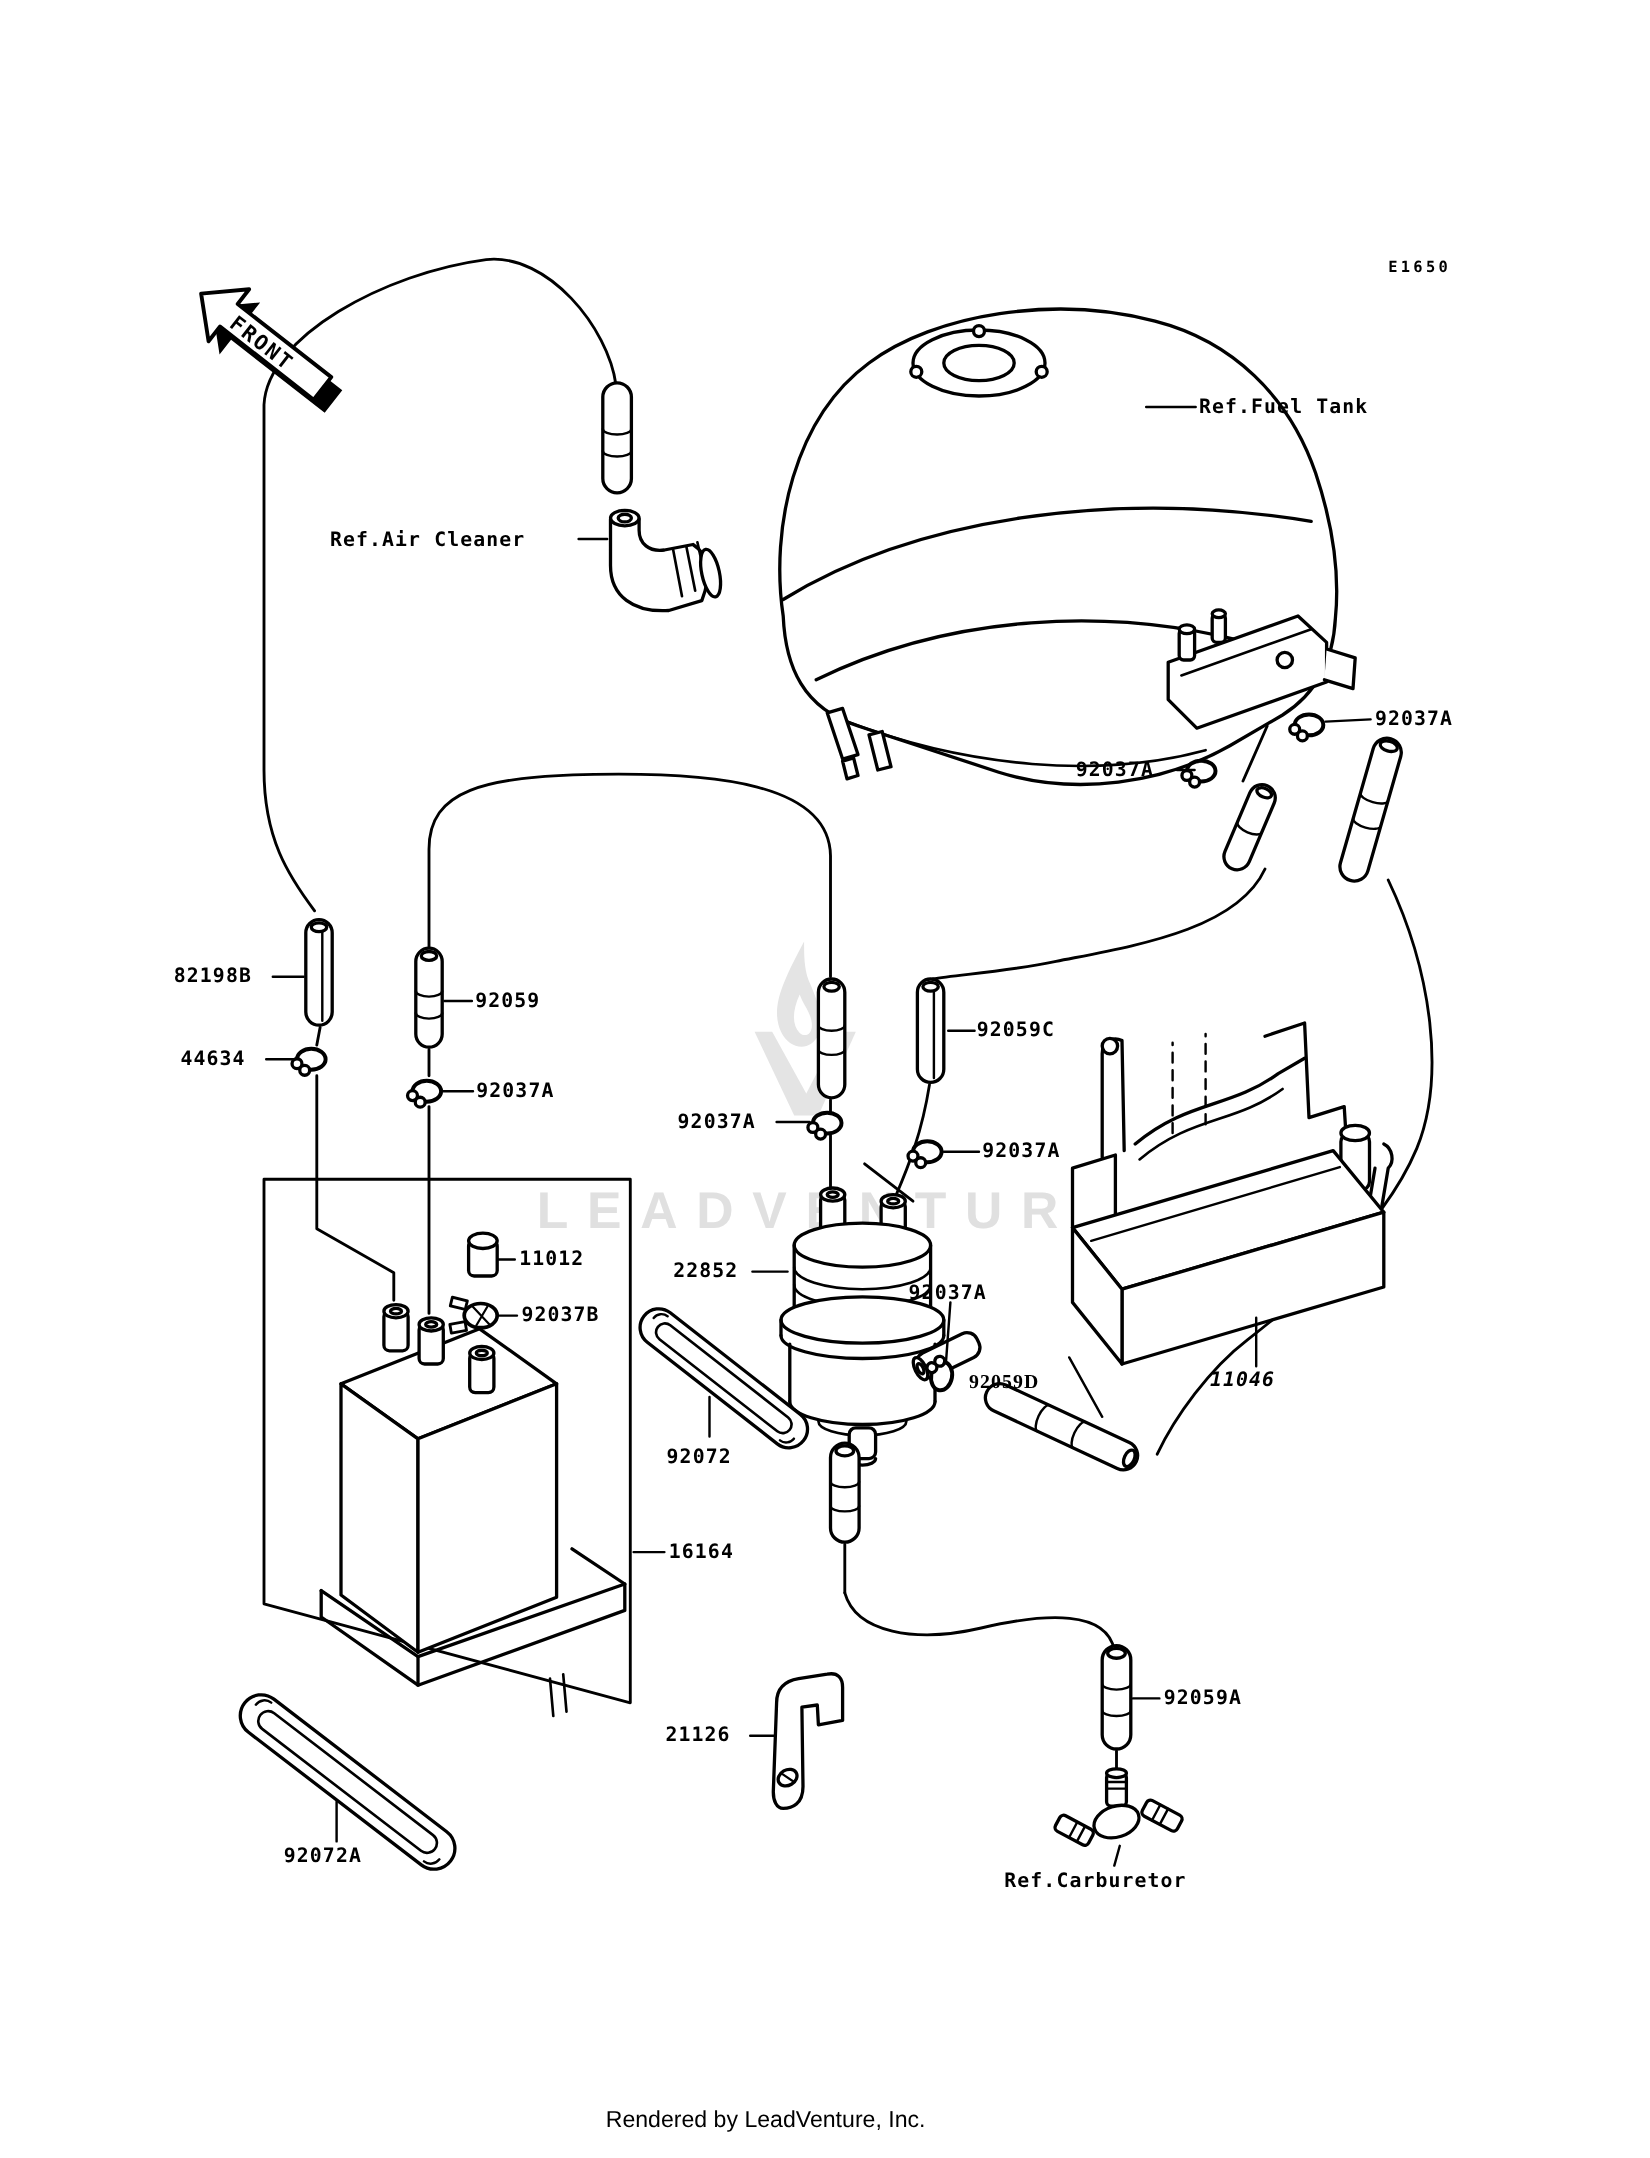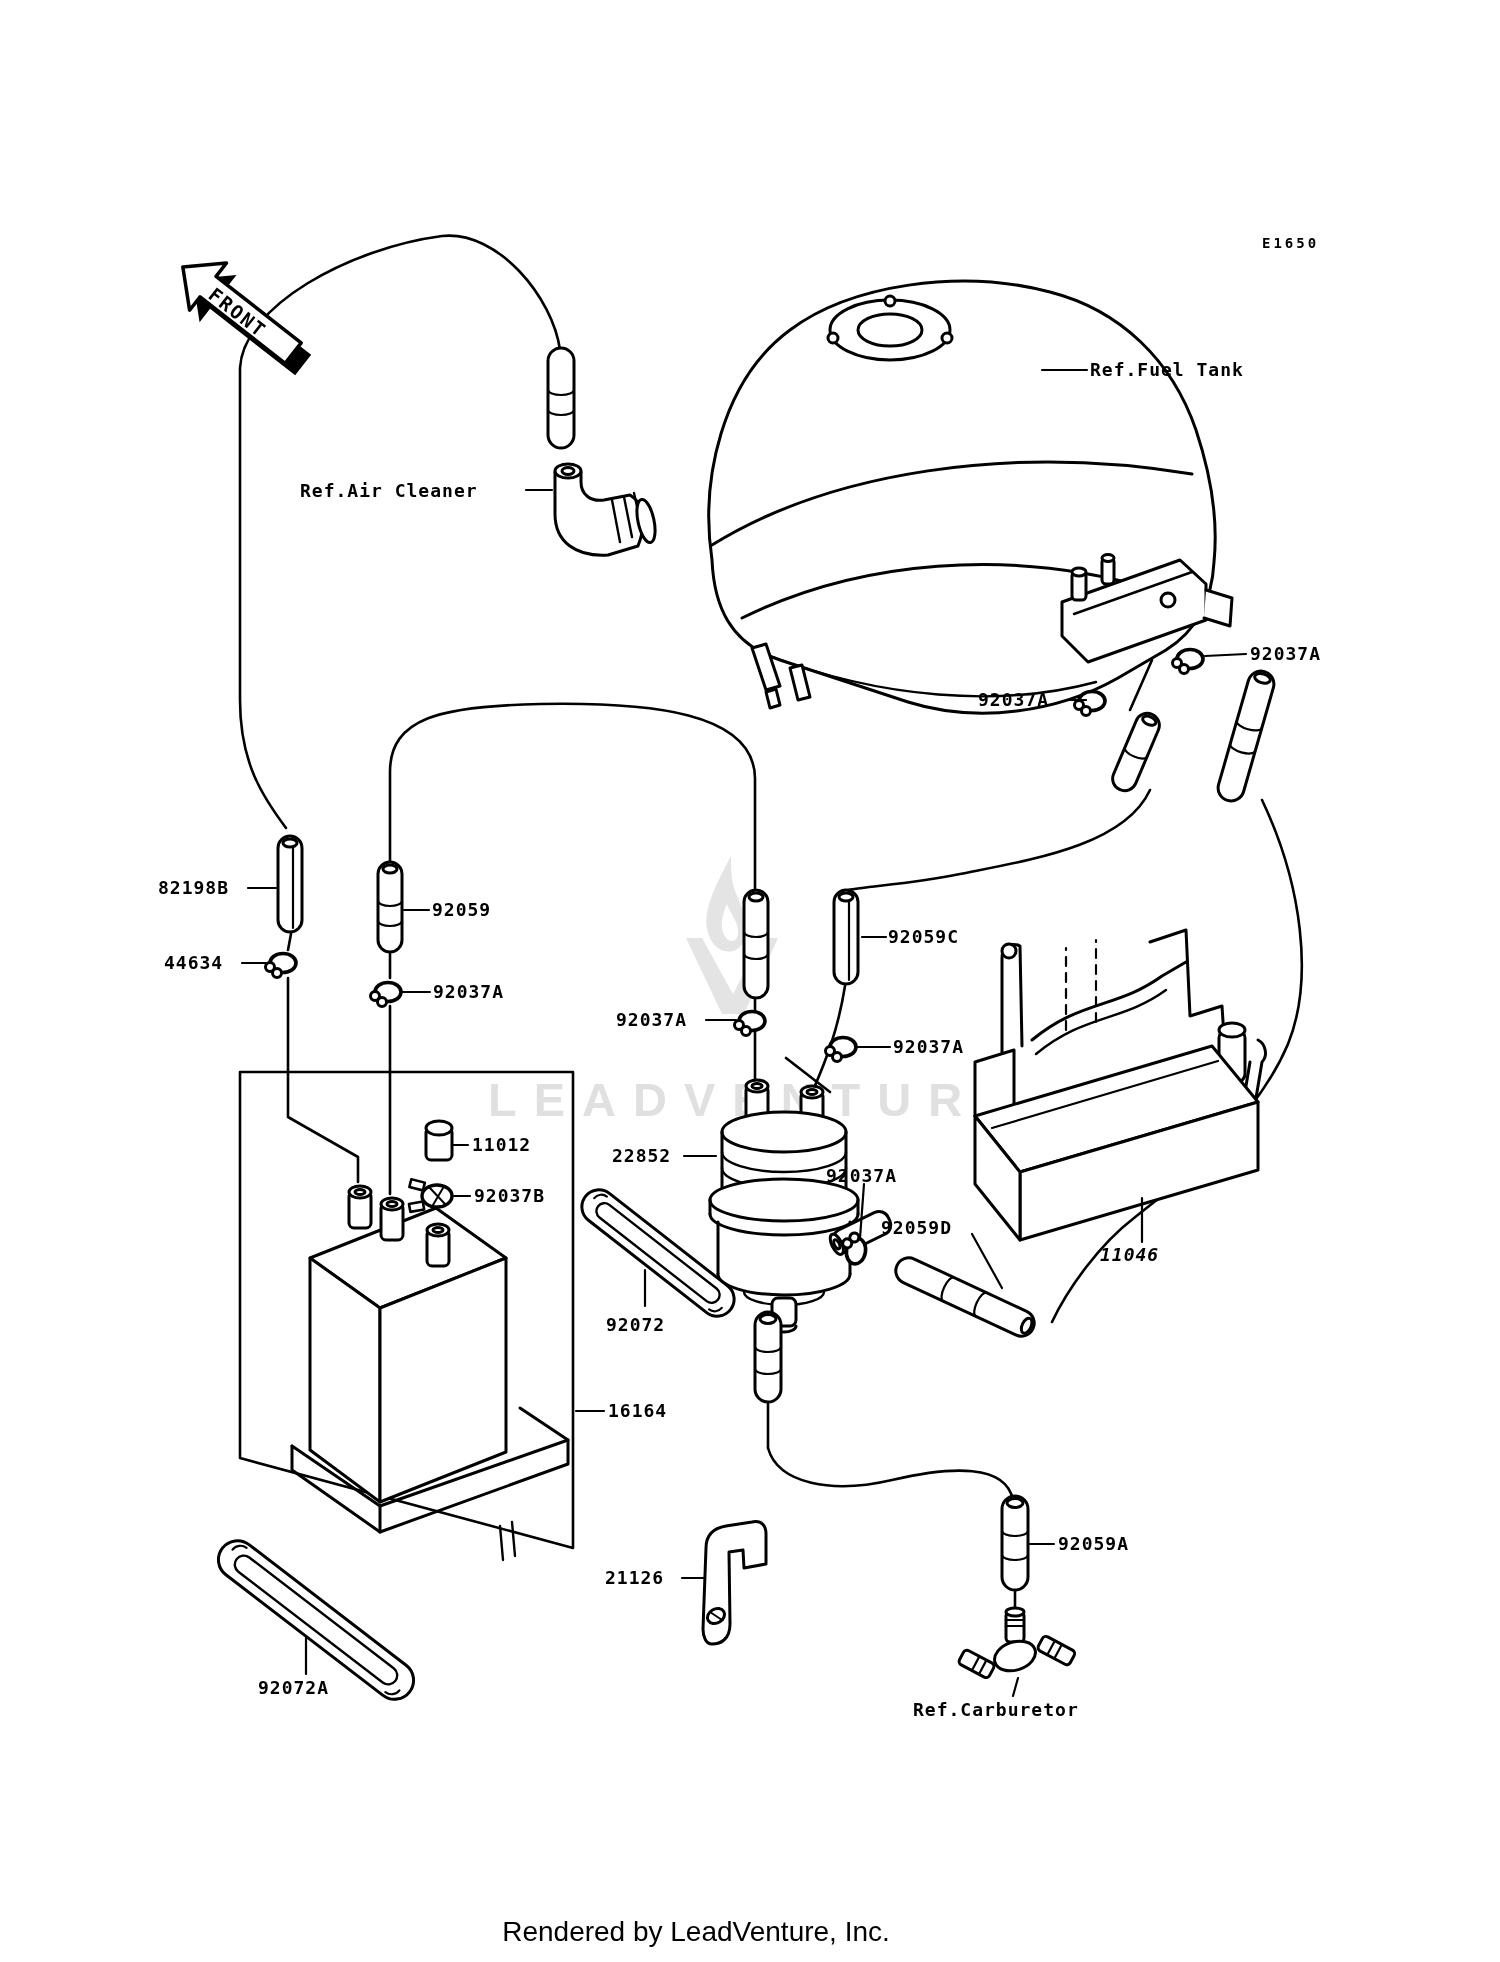--- a/index.html
+++ b/index.html
@@ -9,21 +9,21 @@
   .lbl{position:absolute;z-index:3;font-weight:bold;font-size:18px;line-height:26px;
        letter-spacing:1px;color:#000;white-space:nowrap;
        font-family:"DejaVu Sans Mono",monospace;}
   .code{font-size:14px;letter-spacing:3px;}
   .front-txt{position:absolute;z-index:4;font-weight:bold;font-size:19px;letter-spacing:2px;
        color:#000;transform:rotate(38deg);transform-origin:0 0;white-space:nowrap;
        font-family:"DejaVu Sans Mono",monospace;}
   .watermark{position:absolute;z-index:1;left:488px;top:1072px;font-weight:bold;font-size:47px;
        letter-spacing:17px;color:#e0e0e0;font-family:"Liberation Sans",sans-serif;white-space:nowrap;}
   .footer{position:absolute;z-index:3;left:0;top:1916px;width:1392px;text-align:center;
-       font-size:28px;color:#000;font-family:"Liberation Sans",sans-serif;}
+       font-size:21px;color:#000;font-family:"Liberation Sans",sans-serif;}
 </style>
 </head>
 <body>
 
 <div class="stage">
 
   <div class="watermark">LEADVENTURE</div>
 
   <svg class="artsvg" width="1500" height="1962" viewBox="0 0 1500 1962" stroke-linecap="round" stroke-linejoin="round">
 
@@ -318,21 +318,21 @@
   <div class="lbl" style="left:432px;top:897px;">92059</div>
   <div class="lbl" style="left:164px;top:950px;">44634</div>
   <div class="lbl" style="left:433px;top:979px;">92037A</div>
   <div class="lbl" style="left:888px;top:924px;">92059C</div>
   <div class="lbl" style="left:616px;top:1007px;">92037A</div>
   <div class="lbl" style="left:893px;top:1034px;">92037A</div>
   <div class="lbl" style="left:472px;top:1132px;text-align:center;">11012</div>
   <div class="lbl" style="left:612px;top:1143px;">22852</div>
   <div class="lbl" style="left:474px;top:1183px;">92037B</div>
   <div class="lbl" style="left:826px;top:1163px;">92037A</div>
-  <div class="lbl" style="left:881px;top:1215px;">92059D</div>
+  <div class="lbl" style="left:881px;top:1243px;font-family:Liberation Serif, serif;">92059D</div>
   <div class="lbl" style="left:1100px;top:1242px;font-style:italic;">11046</div>
   <div class="lbl" style="left:606px;top:1312px;">92072</div>
   <div class="lbl" style="left:608px;top:1398px;">16164</div>
   <div class="lbl" style="left:605px;top:1565px;">21126</div>
   <div class="lbl" style="left:1058px;top:1531px;">92059A</div>
   <div class="lbl" style="left:258px;top:1675px;">92072A</div>
   <div class="lbl" style="left:913px;top:1697px;">Ref.Carburetor</div>
 
   <div class="footer">Rendered by LeadVenture, Inc.</div>
 </div>

